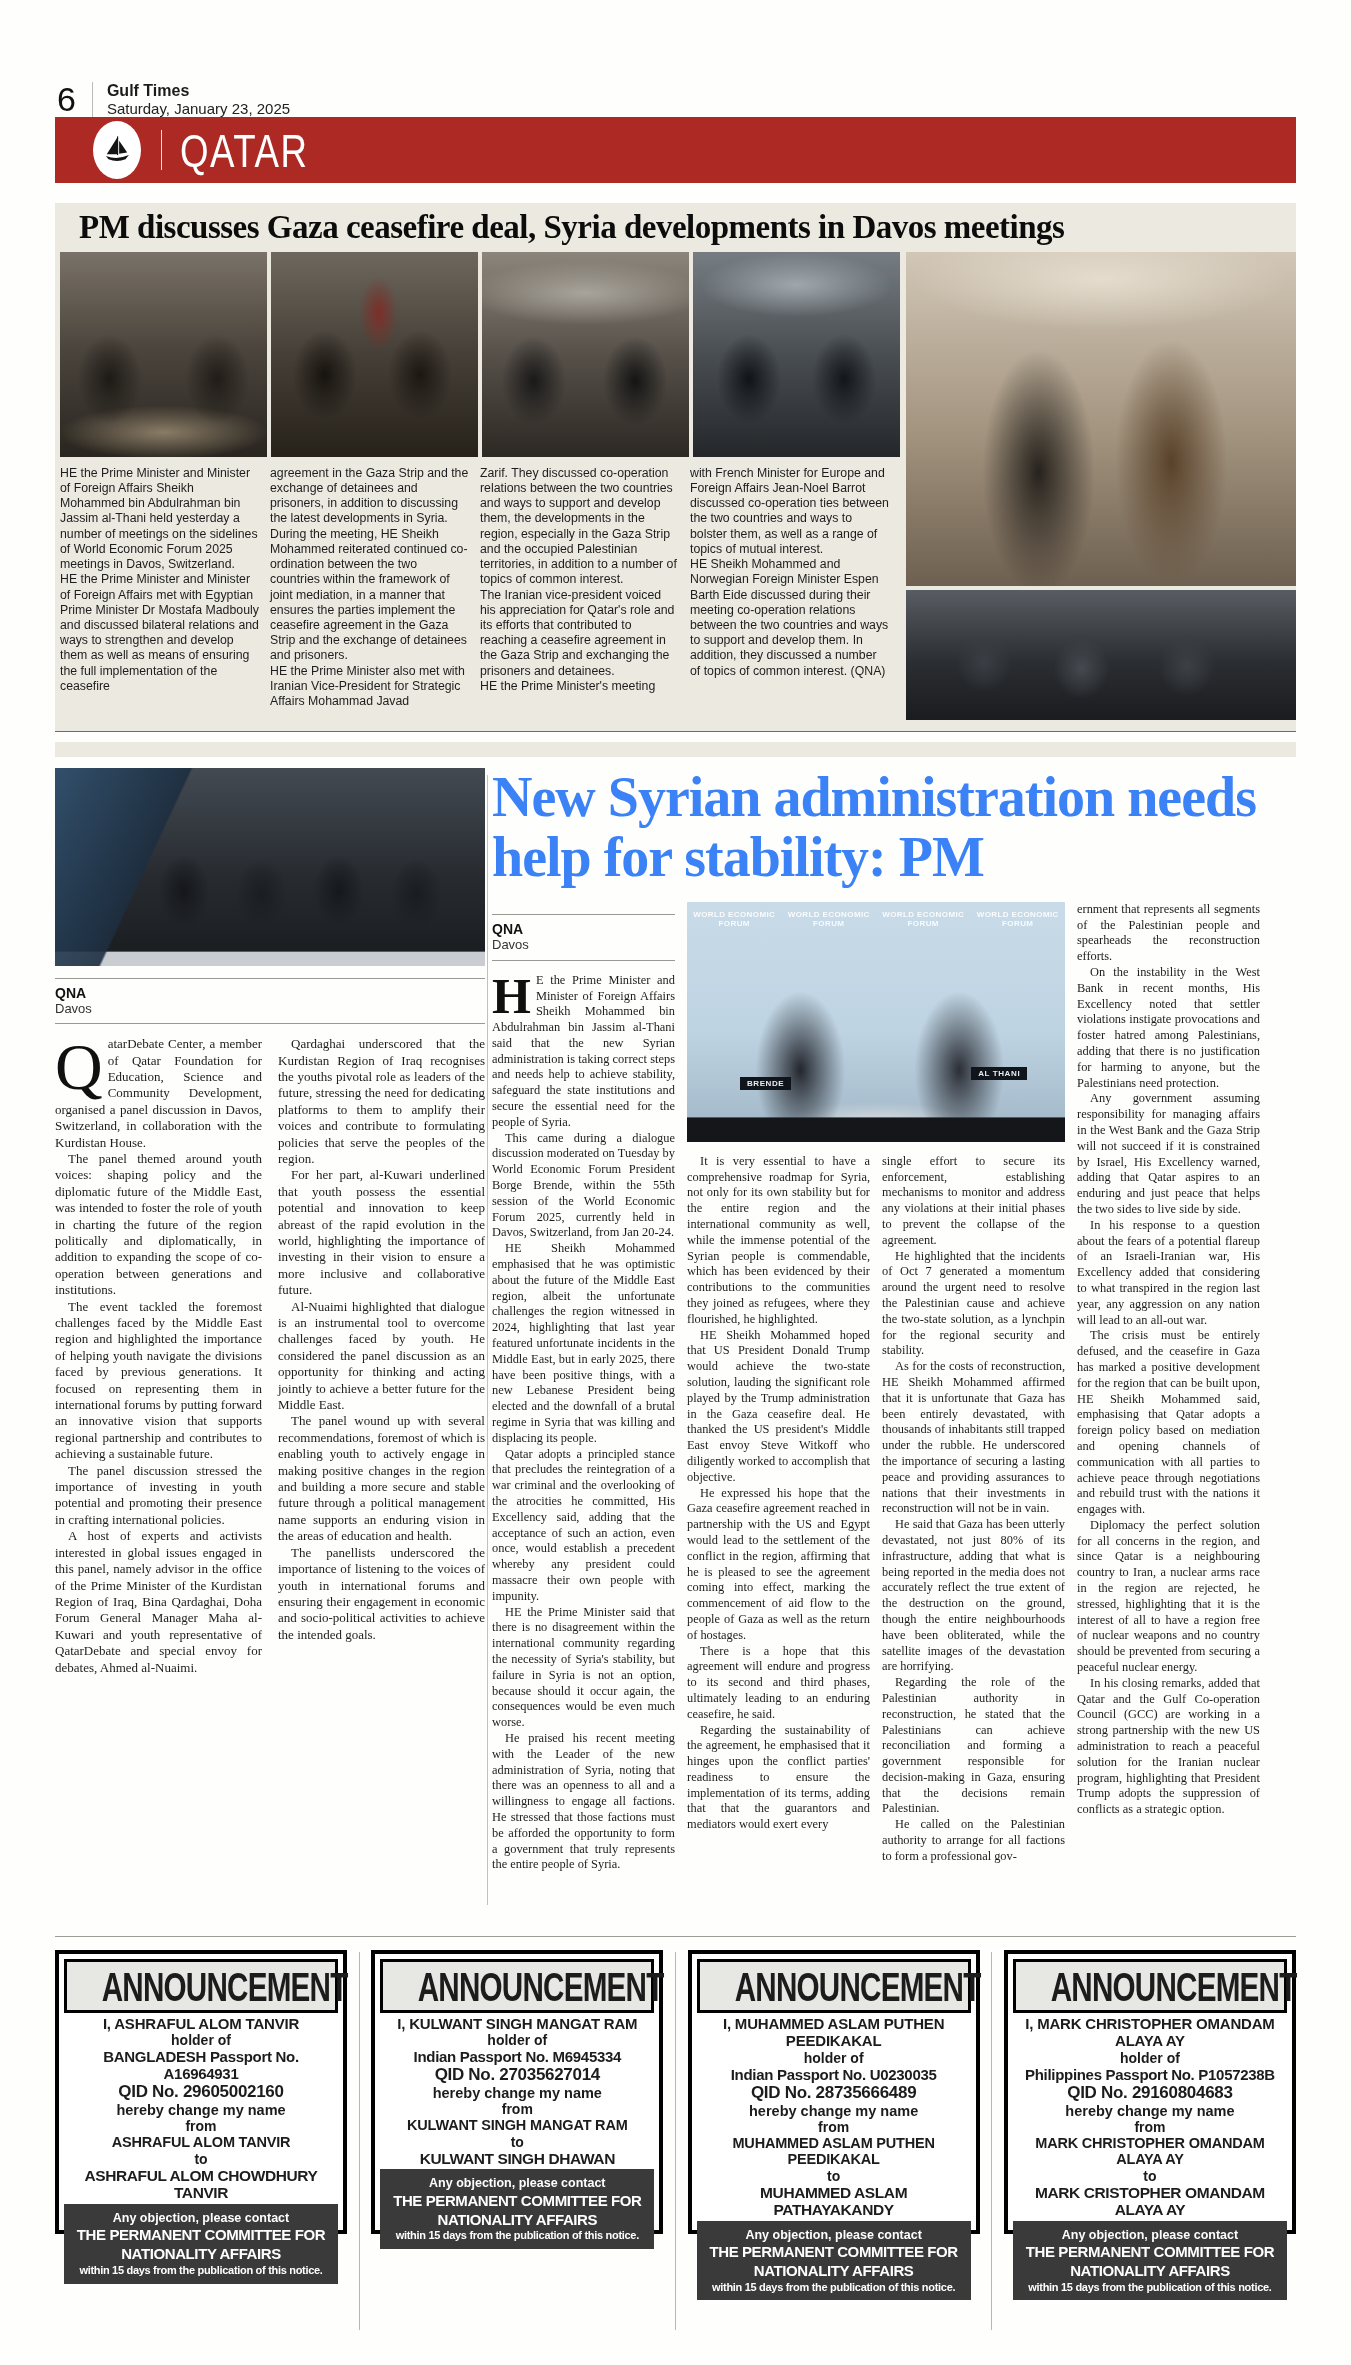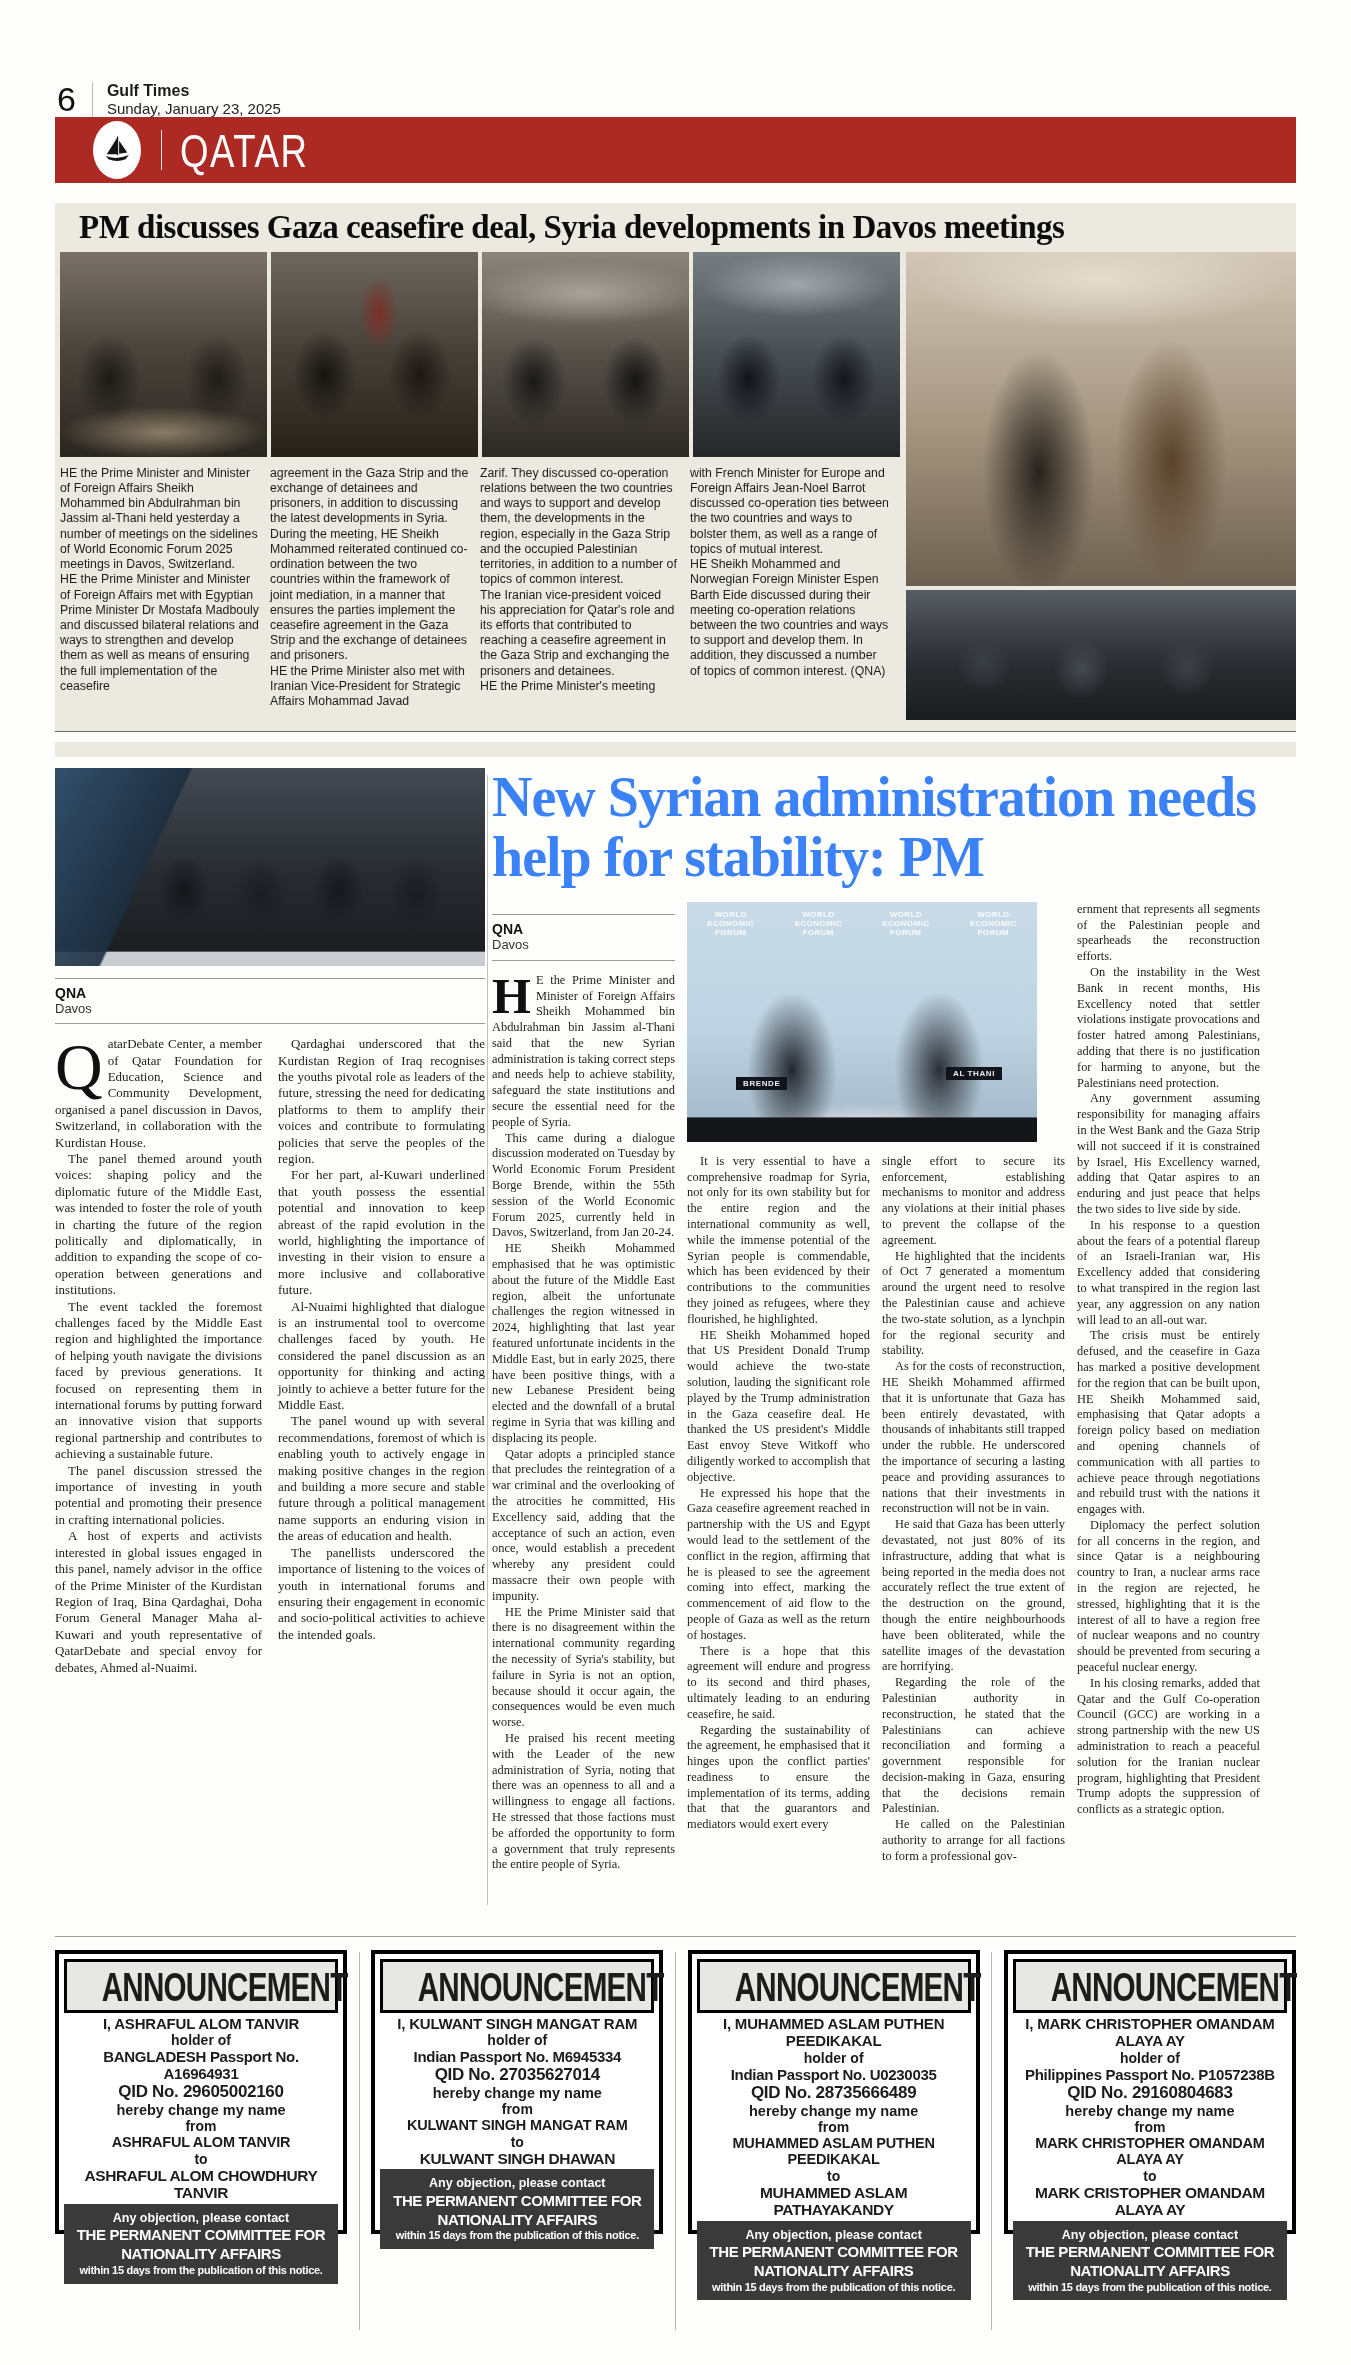--- a/index.html
+++ b/index.html
@@ -99,21 +99,21 @@
   .dc-h::first-letter { float:left; font-size:50px; line-height:.8; padding:3px 5px 0 0; font-weight:700; color:#101010; }
 
   .v-rule { position:absolute; left:487px; top:775px; width:1px; height:1130px; background:#c2c2bc; }
 
   
   .main-art { position:absolute; left:492px; top:768px; width:806px; }
   .main-headline { margin:0 0 14px; font-size:56px; font-weight:700; line-height:1.07; letter-spacing:-1px; color:#3b82f6; }
   .main-cols { position:relative; display:flex; gap:12px; }
   .main-cols .bodycol { width:183px; font-size:12.4px; line-height:15.8px; }
   .pad-photo { padding-top:252px; }
-  .ph-wef { position:absolute; left:195px; top:0; width:350px; height:240px;
+  .ph-wef { position:absolute; left:195px; top:0; width:378px; height:240px;
       background:
       linear-gradient(0deg,#14161a 0%,#14161a 10%, rgba(0,0,0,0) 10.5%),
       radial-gradient(ellipse 64px 112px at 30% 70%, #23272e 0%, rgba(0,0,0,0) 70%),
       radial-gradient(ellipse 64px 112px at 72% 70%, #2b2f36 0%, rgba(0,0,0,0) 70%),
       radial-gradient(ellipse 120px 26px at 50% 92%, #d9dde0 0%, rgba(0,0,0,0) 80%),
       linear-gradient(180deg,#c9dbe8 0%,#bed3e2 55%,#9fb4c4 100%); }
   .wef-txt { position:absolute; top:8px; left:0; width:100%; display:flex; justify-content:space-around;
              color:rgba(255,255,255,.9); font-family:"Liberation Sans","DejaVu Sans",sans-serif; font-size:8px;
              font-weight:700; letter-spacing:.4px; text-align:center; }
   .wef-txt span { display:inline-block; width:22%; }
@@ -150,21 +150,21 @@
 </head>
 <body>
 
 <div id="page">
 
   <div class="pg-head">
     <div class="pg-num">6</div>
     <div class="pg-head-rule"></div>
     <div>
       <div class="paper-name">Gulf Times</div>
-      <div class="paper-date">Sunday, January 23, 2025</div>
+      <div class="paper-date">Saturday, January 23, 2025</div>
     </div>
   </div>
 
   <div class="banner">
     <div class="logo-circle">
       <svg width="34" height="34" viewBox="0 0 40 40">
         <path d="M7 27 Q20 32 34 26 L30 31 Q20 35 10 31 Z" fill="#141414"></path>
         <path d="M20.5 5 L20.5 25 L8 25 Z" fill="#141414"></path>
         <path d="M22.5 9 L22.5 24.5 L32 23 Z" fill="#141414"></path>
         <rect x="20" y="4" width="1.4" height="22" fill="#141414"></rect>

